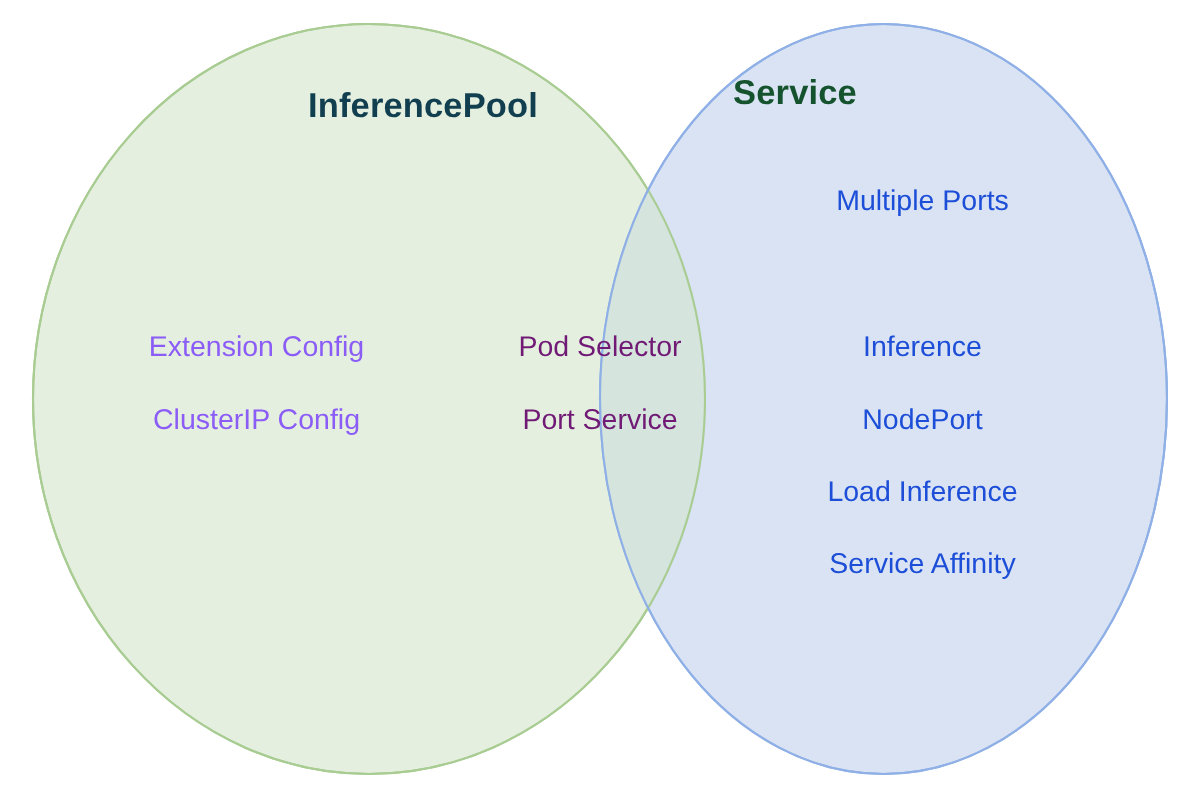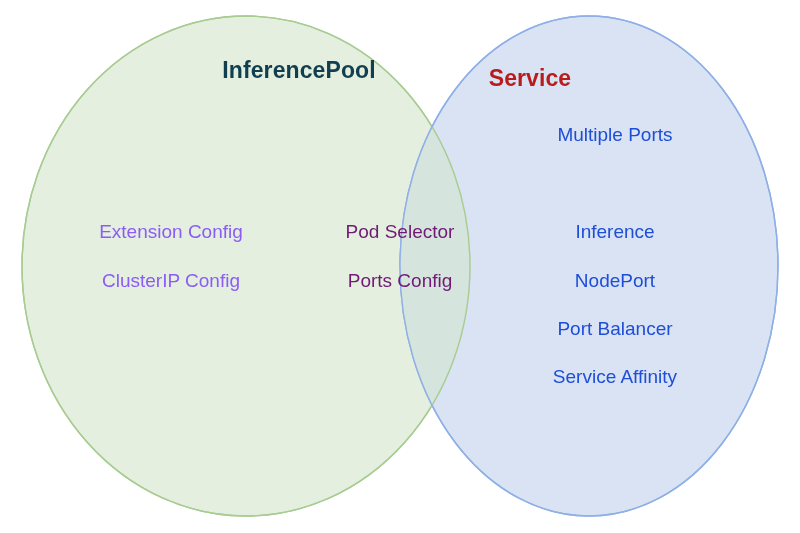--- a/index.html
+++ b/index.html
@@ -37,26 +37,25 @@
     font-size: 23px;
     letter-spacing: 0.1px;
     white-space: nowrap;
     text-align: center;
   }
   #heading-inferencepool {
     color: #123f4f;
     left: 0;
     top: 57px;
     width: 564px;
-    margin-left: 17px;
   }
   #heading-service {
-    color: #b91c1c;
+    color: #14532d;
     left: 430px;
-    top: 65px;
+    top: 48px;
     width: 200px;
   }
   .item {
     position: absolute;
     font-size: 19px;
     white-space: nowrap;
     text-align: center;
   }
   .left-item {
     color: #8b5cf6;
@@ -101,22 +100,22 @@
   <div class="text-layer">
 
     <div class="heading" id="heading-inferencepool">InferencePool</div>
 
     <div class="heading" id="heading-service">Service</div>
 
     <div class="item left-item" style="top:221px">Extension Config</div>
     <div class="item left-item" style="top:270px">ClusterIP Config</div>
 
     <div class="item mid-item" style="top:221px">Pod Selector</div>
-    <div class="item mid-item" style="top:270px">Ports Config</div>
+    <div class="item mid-item" style="top:270px">Port Service</div>
 
     <div class="item right-item" style="top:124px">Multiple Ports</div>
     <div class="item right-item" style="top:221px">Inference</div>
     <div class="item right-item" style="top:270px">NodePort</div>
-    <div class="item right-item" style="top:318px">Port Balancer</div>
+    <div class="item right-item" style="top:318px">Load Inference</div>
     <div class="item right-item" style="top:366px">Service Affinity</div>
 
   </div>
 </div>
 
 </body></html>

